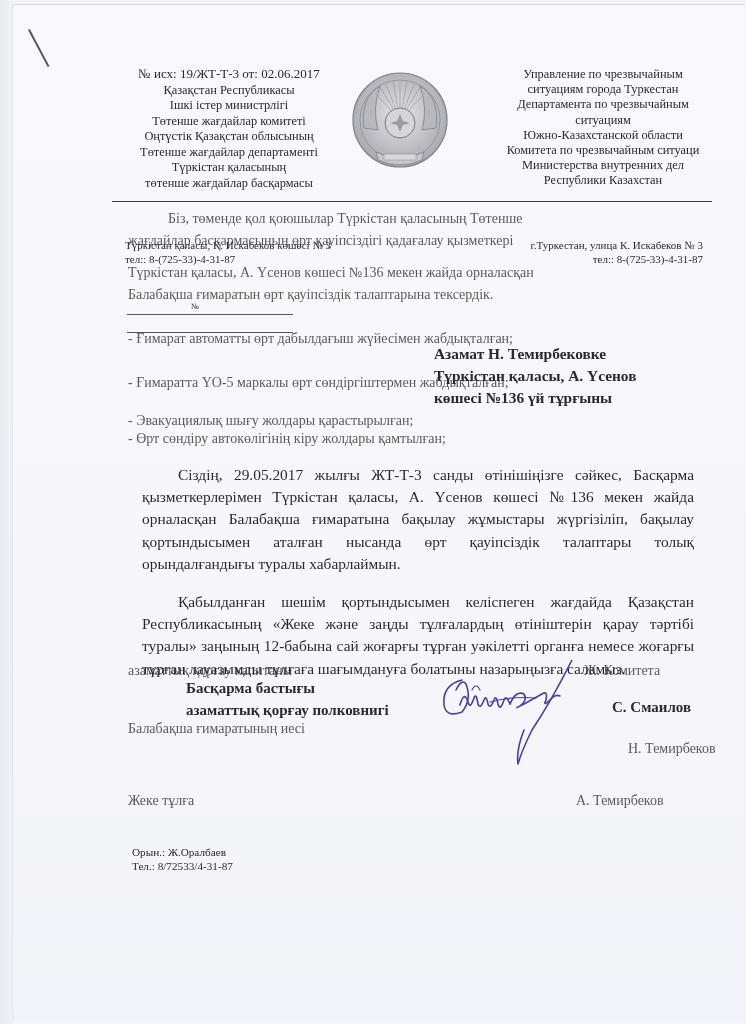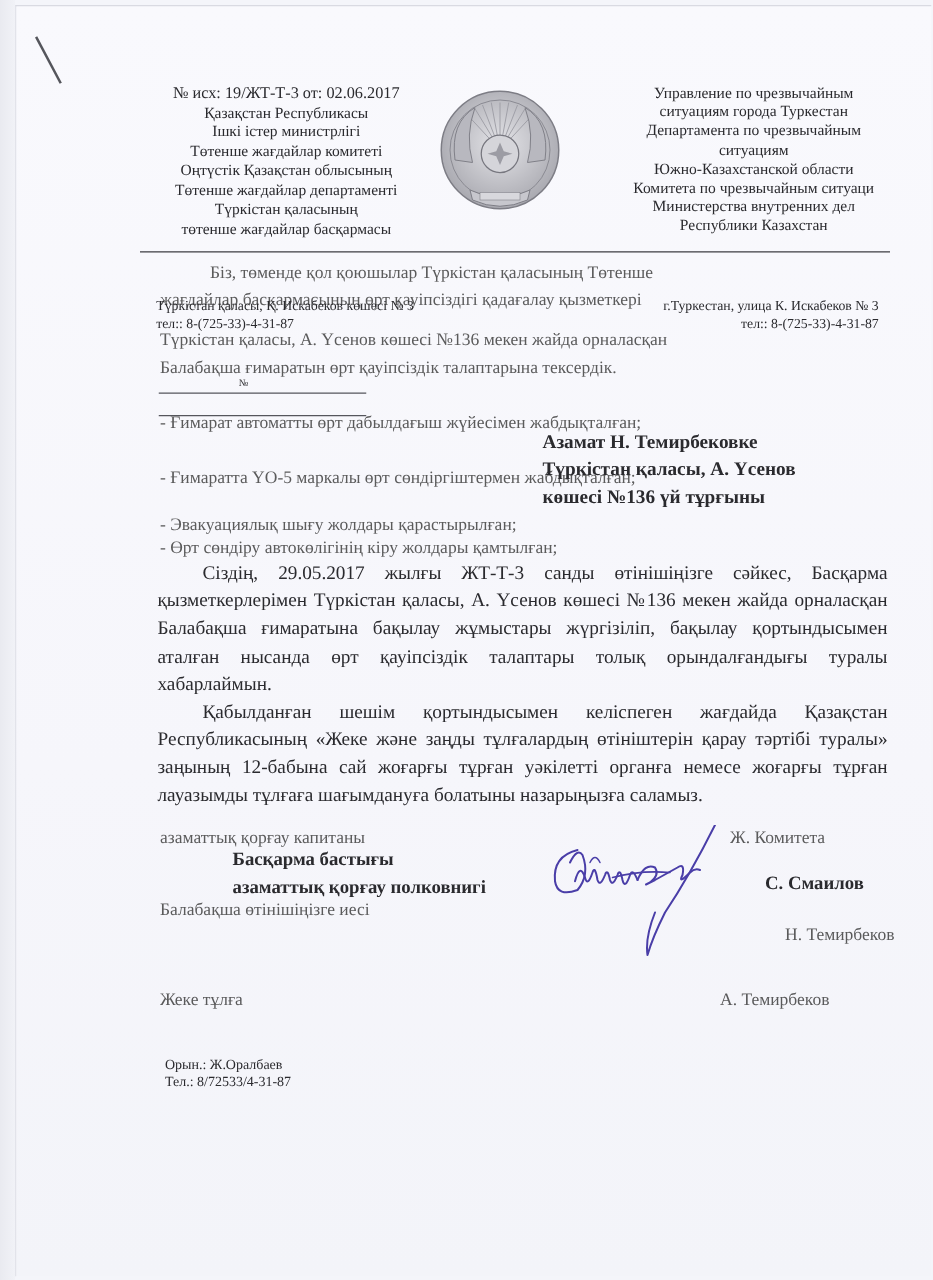--- a/index.html
+++ b/index.html
@@ -61,21 +61,21 @@
     position: absolute; left: 0; top: 12px; width: 166px; height: 1px; background: #55565c;
   }
   .addressee {
     position: absolute; left: 434px; top: 343px; font-weight: bold;
     font-size: 15.4px; line-height: 22px;
   }
   .body {
     position: absolute; left: 126px; top: 448px; width: 584px;
     font-size: 15.4px; line-height: 22.2px; text-align: justify;
   }
-  .body p { margin: 0; text-indent: 36px; }
+  .body p { margin: 16px; text-indent: 36px; }
   .sig-title {
     position: absolute; left: 186px; top: 677px; font-weight: bold;
     font-size: 15px; line-height: 22px;
   }
   .sig-name {
     position: absolute; left: 612px; top: 699px; font-weight: bold; font-size: 15px;
   }
   .signature {
     position: absolute; left: 432px; top: 660px; width: 150px; height: 110px;
   }
@@ -92,21 +92,21 @@
 
 <div class="ghost" style="left:168px; top:208px;">Біз, төменде қол қоюшылар Түркістан қаласының Төтенше</div>
 <div class="ghost" style="left:128px; top:230px;">жағдайлар басқармасының өрт қауіпсіздігі қадағалау қызметкері</div>
 <div class="ghost" style="left:128px; top:262px;">Түркістан қаласы, А. Үсенов көшесі №136 мекен жайда орналасқан</div>
 <div class="ghost" style="left:128px; top:284px;">Балабақша ғимаратын өрт қауіпсіздік талаптарына тексердік.</div>
 <div class="ghost" style="left:128px; top:328px;">- Ғимарат автоматты өрт дабылдағыш жүйесімен жабдықталған;</div>
 <div class="ghost" style="left:128px; top:372px;">- Ғимаратта ҮО-5 маркалы өрт сөндіргіштермен жабдықталған;</div>
 <div class="ghost" style="left:128px; top:410px;">- Эвакуациялық шығу жолдары қарастырылған;</div>
 <div class="ghost" style="left:128px; top:428px;">- Өрт сөндіру автокөлігінің кіру жолдары қамтылған;</div>
 <div class="ghost" style="left:128px; top:660px;">азаматтық қорғау капитаны</div>
-<div class="ghost" style="left:128px; top:718px;">Балабақша өтінішіңізге иесі</div>
+<div class="ghost" style="left:128px; top:718px;">Балабақша ғимаратының иесі</div>
 <div class="ghost" style="left:128px; top:790px;">Жеке тұлға</div>
 <div class="ghost" style="left:584px; top:660px;">Ж. Комитета</div>
 <div class="ghost" style="left:580px; top:738px;margin-left:48px;">Н. Темирбеков</div>
 <div class="ghost" style="left:576px; top:790px;">А. Темирбеков</div>
 
 <div class="hdr-left">
   <div class="num">№ исх: 19/ЖТ-Т-3   от: 02.06.2017</div>
   <div class="b">Қазақстан Республикасы</div>
   <div class="b">Ішкі істер министрлігі</div>
   <div class="b">Төтенше жағдайлар комитеті</div>

